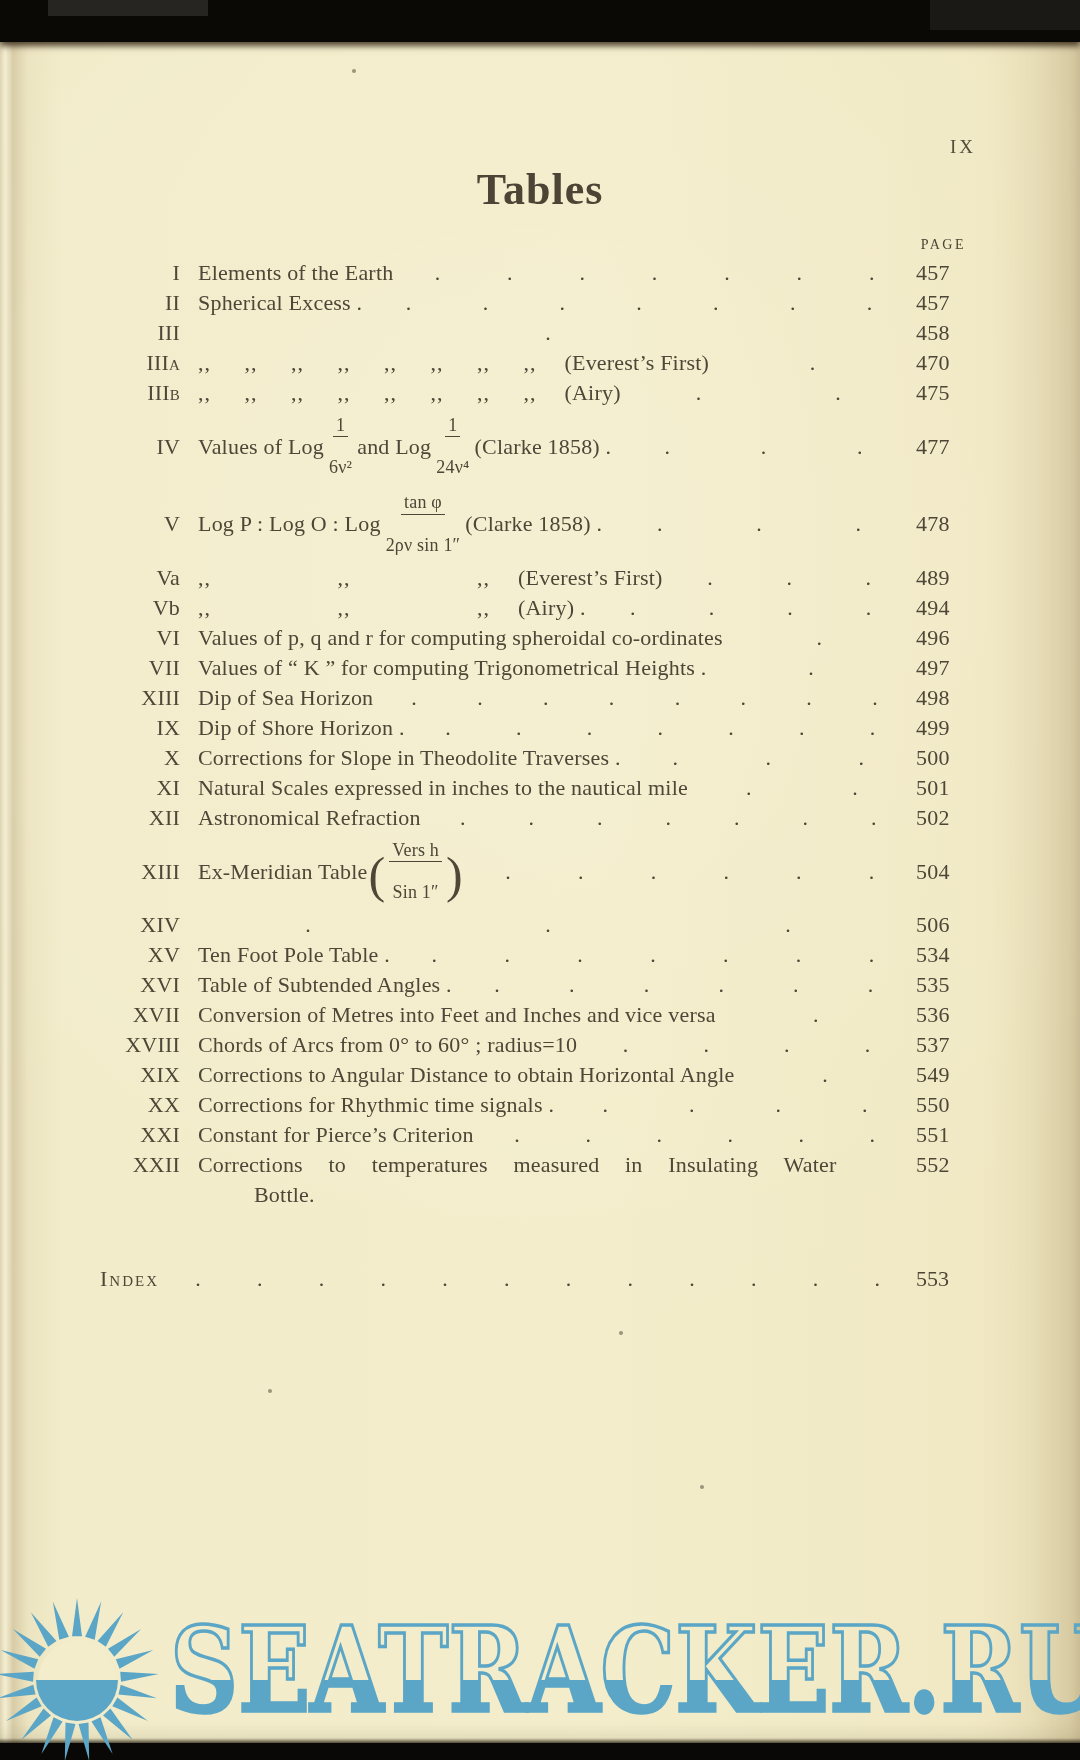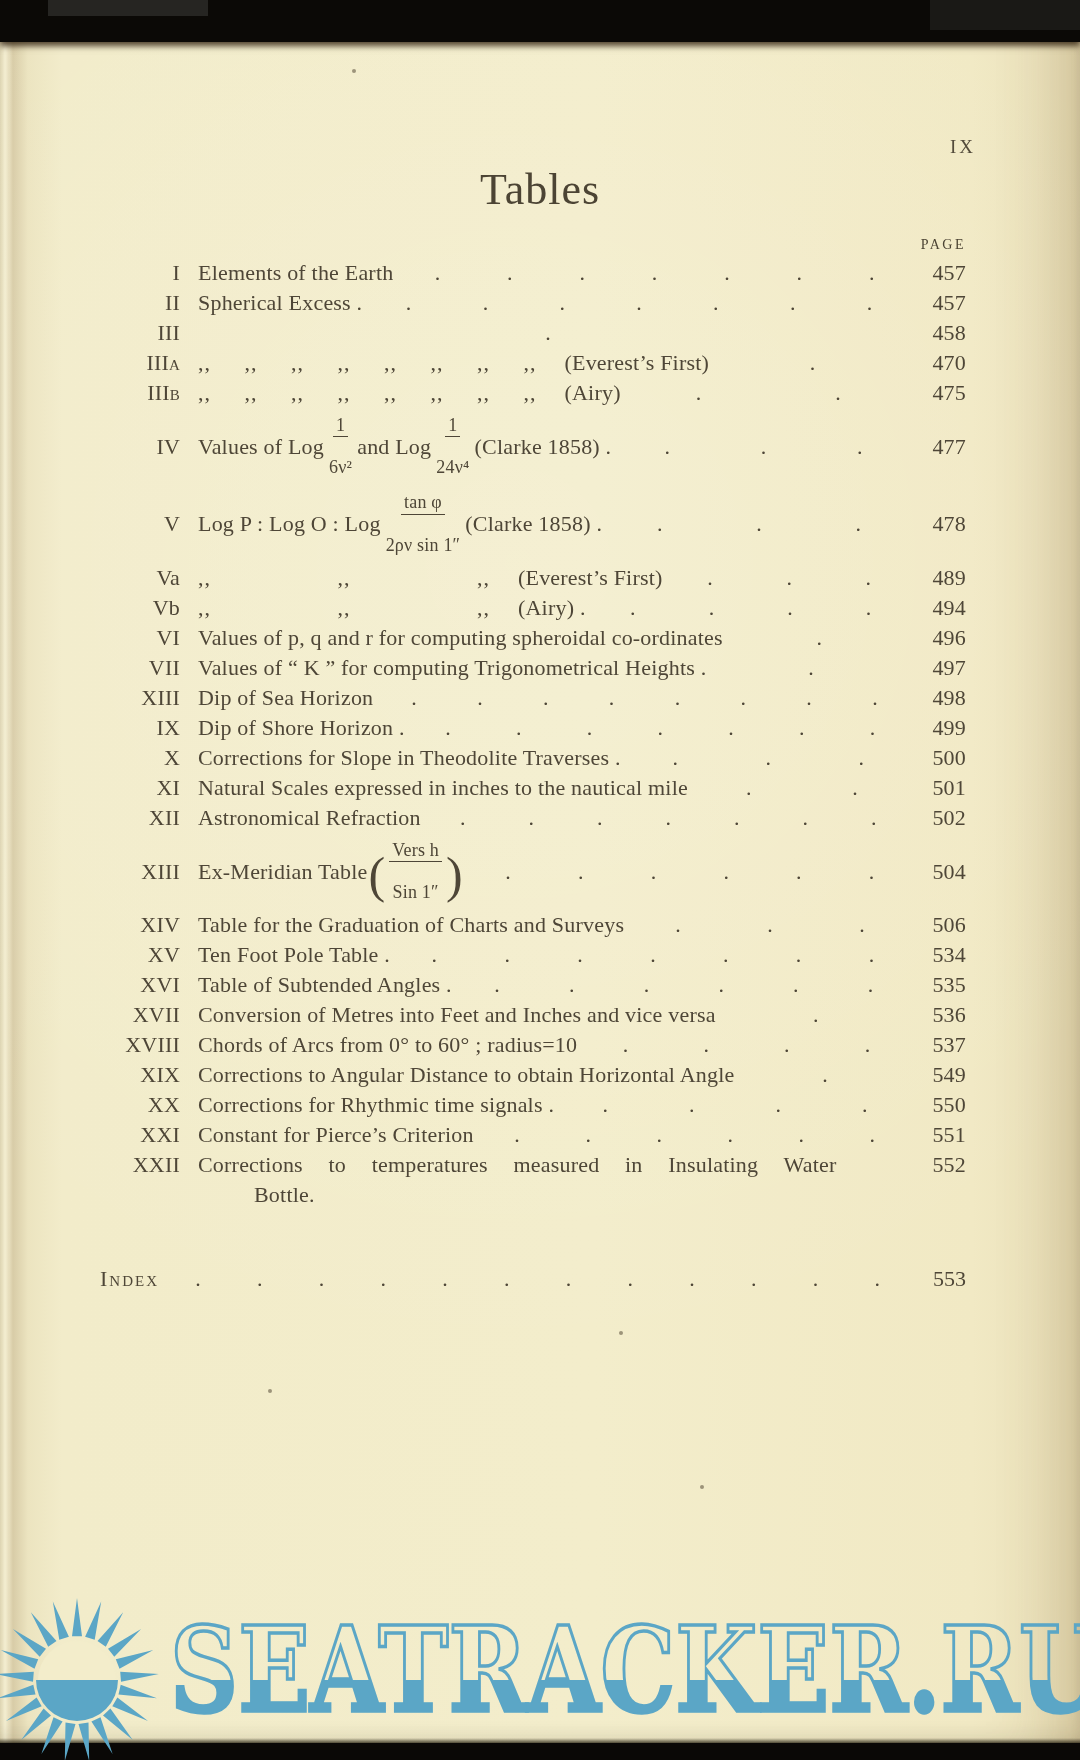--- a/index.html
+++ b/index.html
@@ -19,21 +19,21 @@
     box-shadow:0 4px 6px rgba(46,30,12,.8);z-index:3;}
   .strip-top .patch1{position:absolute;left:48px;top:0;width:160px;height:16px;background:#262522;}
   .strip-top .patch2{position:absolute;left:930px;top:0;width:210px;height:30px;background:#1a1916;}
   .strip-bottom{position:absolute;left:0;bottom:0;width:1080px;height:17px;background:#0a0806;z-index:2;}
   .strip-bottom::before{content:"";position:absolute;left:0;top:-5px;width:100%;height:5px;
     background:linear-gradient(rgba(60,55,30,0),rgba(35,30,15,.75));}
   .speck{position:absolute;width:4px;height:4px;border-radius:50%;background:rgba(85,75,55,.55);}
   
   .folio{position:absolute;top:136px;right:104px;font-size:19px;letter-spacing:3px;color:#544c3c;}
   .book-title{position:absolute;top:164px;left:0;width:1080px;text-align:center;
-    font-size:44px;font-weight:400;letter-spacing:1px;color:#4c4434;margin:0;}
+    font-size:44px;font-weight:700;letter-spacing:1px;color:#4c4434;margin:0;}
   .col-header{position:absolute;top:237px;right:114px;font-size:14px;letter-spacing:2.5px;
     font-weight:normal;color:#4c4434;}
   
   .toc{position:absolute;top:258px;left:100px;width:866px;}
   .row{display:flex;align-items:baseline;min-height:30px;font-size:22px;line-height:30px;
        letter-spacing:.2px;}
   .row.tall{align-items:center;padding:7px 0;}
   .numeral{flex:none;width:80px;text-align:right;}
   .sc{font-variant:small-caps;}
   .title{flex:none;margin-left:18px;}
@@ -41,21 +41,21 @@
   .dittos{word-spacing:27px;letter-spacing:1px;margin-right:28px;}
   .dittos.wide{word-spacing:120px;}
   .frac{display:inline-flex;flex-direction:column;align-items:center;font-size:18px;
         line-height:1.18;margin:0 3px;vertical-align:middle;}
   .frac .num{border-bottom:1.6px solid #4e4637;padding:0 3px;}
   .frac .den{padding:0 2px;margin-top:20px;}
   .bp{font-size:50px;font-weight:300;line-height:0;position:relative;top:3px;margin:0 1px;}
   .leader{flex:1;display:flex;justify-content:space-around;align-items:baseline;
           overflow:hidden;min-width:16px;padding:0 8px;}
   .leader i{font-style:normal;}
-  .pagenum{flex:none;width:50px;text-align:right;}
+  .pagenum{flex:none;width:50px;}
   .tcol{flex:1;margin-left:18px;display:flex;flex-direction:column;}
   .tcol .l1{word-spacing:20px;}
   .tcol .l2{padding-left:56px;}
   .row.top-align{align-items:flex-start;}
   .index-row{display:flex;align-items:baseline;margin-top:54px;font-size:22px;line-height:30px;}
   .index-label{flex:none;font-variant:small-caps;letter-spacing:2px;}
   
   .watermark{position:absolute;left:0;top:0;width:1080px;height:1760px;z-index:4;pointer-events:none;}
   .wm-sun{position:absolute;left:-9px;top:1594px;}
   .wm-text{position:absolute;left:170px;top:1611px;height:118px;}
@@ -283,21 +283,20 @@
               <i>.</i>
               <i>.</i>
               <i>.</i>
               <i>.</i>
               <i>.</i>
             </span>
             <span class="pagenum">504</span>
           </div>
           <div class="row">
             <span class="numeral">XIV</span>
-            <span class="title"><span>Table for the Graduation of Charts and Surveys</span></span>
             <span class="leader">
               <i>.</i>
               <i>.</i>
               <i>.</i>
             </span>
             <span class="pagenum">506</span>
           </div>
           <div class="row">
             <span class="numeral">XV</span>
             <span class="title"><span>Ten Foot Pole Table .</span></span>

